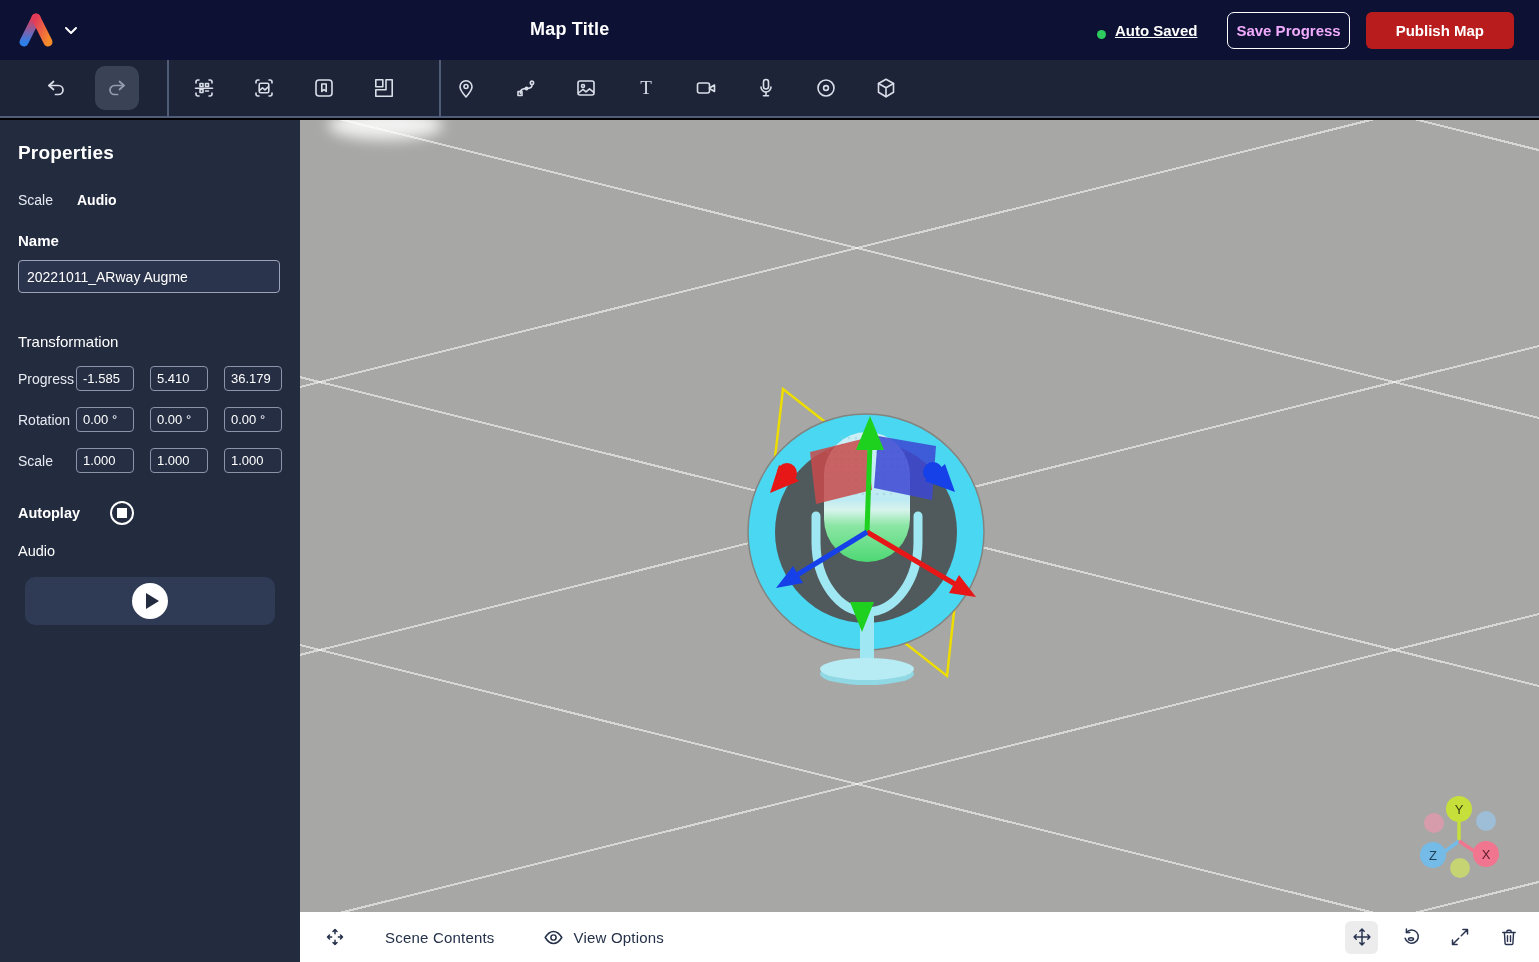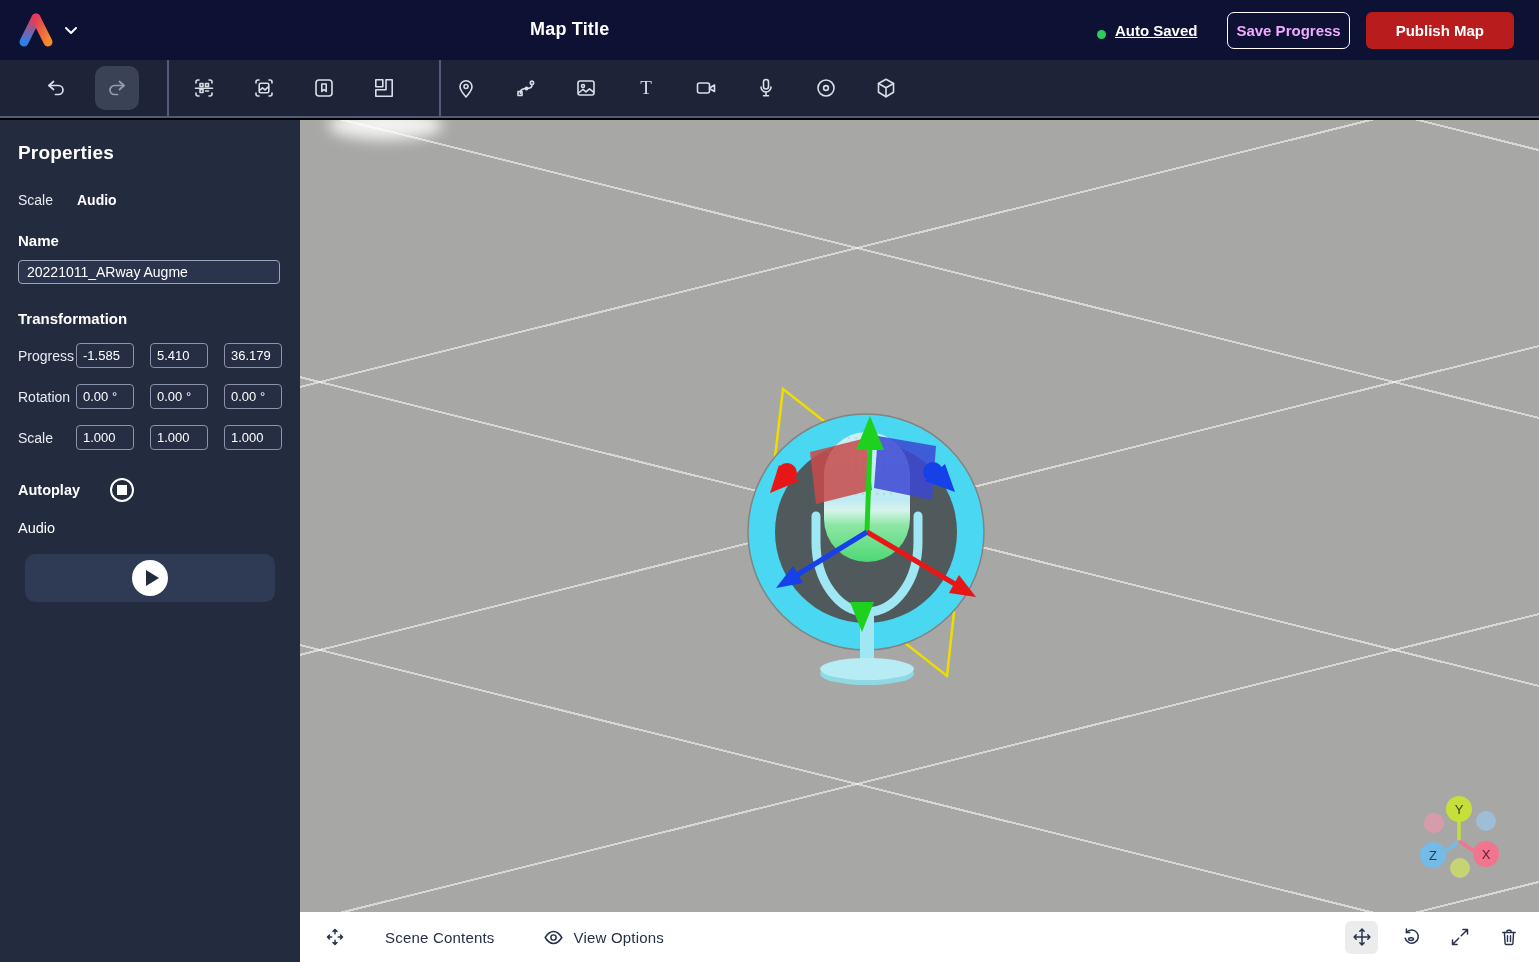--- a/index.html
+++ b/index.html
@@ -50,25 +50,25 @@
   .sidebar {
     position:absolute; top:120px; left:0; width:300px; height:842px;
     background:#232B3F; color:#fff; padding:22px 18px 0 18px; z-index:3;
   }
   .props-heading { font-size:19px; font-weight:bold; letter-spacing:.2px; }
   .type-row { display:flex; margin-top:28px; font-size:14px; }
   .type-row .t-label { width:59px; color:#E8EBF2; }
   .type-row .t-value { font-weight:bold; }
   .name-label { margin-top:24px; font-size:15px; font-weight:bold; }
   .name-input {
-    margin-top:11px; width:262px; height:24px; background:#2B344D;
+    margin-top:11px; width:262px; height:33px; background:#2B344D;
     border:1px solid #9AA3B8; border-radius:4px; color:#fff; font-size:14px;
     padding:0 8px; font-family:inherit;
   }
-  .transform-heading { margin-top:26px; font-size:15px; font-weight:bold; }
+  .transform-heading { margin-top:40px; font-size:15px; font-weight:normal; }
   .vec-row { display:flex; align-items:center; margin-top:16px; }
   .vec-row .v-label { width:65px; font-size:14px; color:#E8EBF2; }
   .vec-inputs { display:flex; gap:16px; }
   .vec-input {
     width:58px; height:25px; background:#262E44; border:1px solid #8B94AA; border-radius:4px;
     color:#fff; font-size:13px; padding:0 6px; font-family:inherit;
   }
   .autoplay-row { display:flex; align-items:center; gap:30px; margin-top:28px; }
   .autoplay-row .a-label { font-size:14.5px; font-weight:bold; }
   .stop-toggle {

